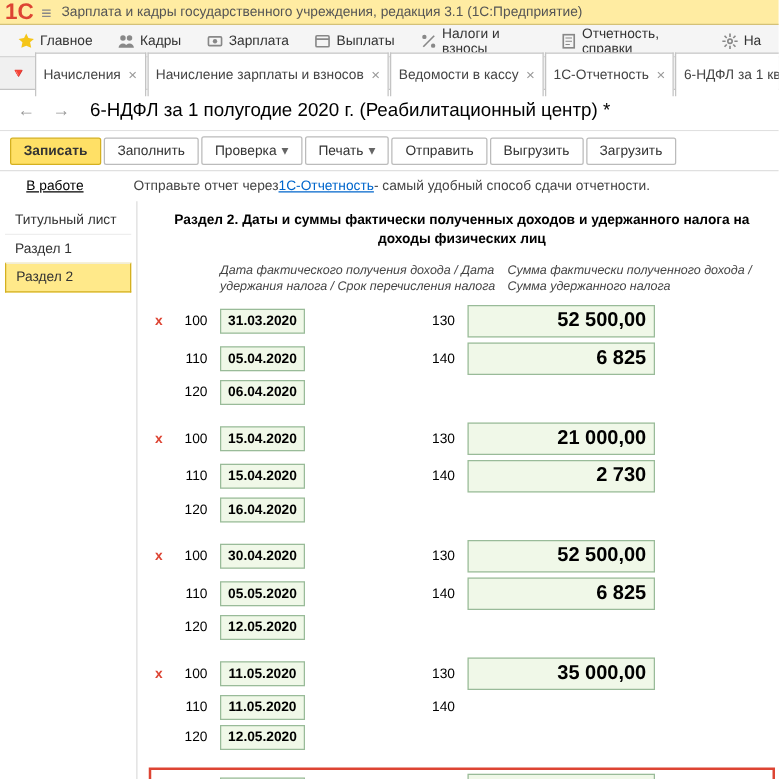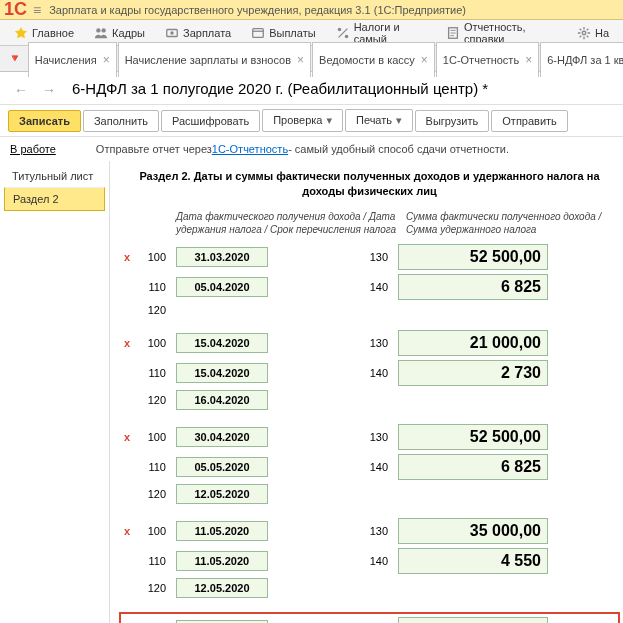--- a/index.html
+++ b/index.html
@@ -23,21 +23,21 @@
 
 .docheader { background: #fff; display: flex; align-items: center; padding: 6px 8px; border-bottom: 1px solid #e0e0e0; }
 .nav-arrow { font-size: 14px; color: #999; padding: 2px 6px; margin-right: 2px; cursor: pointer; }
 .doc-title { font-size: 15px; font-weight: normal; margin-left: 8px; }
 
 .toolbar { background: #fff; display: flex; align-items: center; padding: 4px 8px; gap: 2px; border-bottom: 1px solid #e0e0e0; flex-wrap: wrap; }
 .btn { border: 1px solid #bbb; background: #fff; padding: 4px 10px; font-size: 11px; cursor: pointer; border-radius: 2px; color: #333; }
 .btn.primary { background: #ffe066; border-color: #d4b020; font-weight: bold; }
 .btn .arrow { margin-left: 4px; color: #666; }
 
-.infobar { display: flex; align-items: flex-start; padding: 6px 10px; font-size: 11px; color: #444; }
+.infobar { display: flex; align-items: flex-start; padding: 6px 10px; font-size: 11px; color: #444; margin-left: 11px; }
 .link { color: #0066cc; text-decoration: underline; cursor: pointer; }
 .status-link { color: #000; text-decoration: underline; cursor: pointer; }
 
 .content { display: flex; }
 .sidebar { width: 110px; border-right: 1px solid #ddd; padding: 4px; background: #fff; min-height: 500px; }
 .side-item { padding: 5px 8px; font-size: 11px; color: #333; cursor: pointer; }
 .side-item.active { background: #ffe98a; border: 1px solid #d4b020; }
 .side-item + .side-item { border-top: 1px solid #eee; }
 
 .main { flex: 1; padding: 8px 8px 8px 14px; overflow: hidden; }
@@ -45,21 +45,21 @@
 .col-headers { display: flex; margin-bottom: 8px; }
 .col-header { font-style: italic; font-size: 10px; color: #444; line-height: 1.3; }
 .col-header.left { width: 230px; margin-left: 52px; }
 .col-header.right { width: 200px; }
 
 .block { margin-bottom: 14px; }
 .block.highlight { border: 2px solid #d43; padding: 3px; margin-left: -5px; margin-right: -5px; }
 .row { display: flex; align-items: center; margin-bottom: 4px; }
 .delx { color: #d43; font-size: 11px; font-weight: bold; width: 12px; cursor: pointer; }
 .code { width: 30px; text-align: right; margin-right: 10px; font-size: 11px; }
-.datefield { width: 92px; border: 1px solid #9b9; background: #f0f8e8; padding: 3px 5px; font-size: 11px; font-weight: bold; text-align: center; }
+.datefield { width: 68px; border: 1px solid #9b9; background: #f0f8e8; padding: 3px 5px; font-size: 11px; font-weight: bold; text-align: center; }
 .spacer1 { width: 90px; }
 .amtfield { width: 150px; border: 1px solid #9b9; background: #f0f8e8; padding: 3px 6px; font-size: 16px; font-weight: bold; text-align: right; }
 </style>
 </head>
 <body>
 
 <div class="titlebar">
   <span class="logo">1C</span>
   <span class="burger">≡</span>
   <span class="titlebar-text">Зарплата и кадры государственного учреждения, редакция 3.1 (1С:Предприятие)</span>
@@ -103,21 +103,21 @@
     <span>Выплаты</span>
   </div>
   <div class="menu-item">
     <span class="menu-icon">
         <svg viewBox="0 0 16 16">
           <circle cx="4" cy="4" r="2" fill="#888"></circle>
           <circle cx="12" cy="12" r="2" fill="#888"></circle>
           <path stroke="#888" stroke-width="1.5" d="M3 13L13 3"></path>
         </svg>
       </span>
-    <span>Налоги и самый</span>
+    <span>Налоги и взносы</span>
   </div>
   <div class="menu-item">
     <span class="menu-icon">
         <svg viewBox="0 0 16 16">
           <rect x="3" y="2" width="10" height="12" fill="none" stroke="#888" stroke-width="1.5"></rect>
           <path stroke="#888" d="M5 5h6M5 8h6M5 11h4"></path>
         </svg>
       </span>
     <span>Отчетность, справки</span>
   </div>
@@ -157,38 +157,39 @@
 
 <div class="docheader">
   <span class="nav-arrow">←</span>
   <span class="nav-arrow">→</span>
   <span class="doc-title">6-НДФЛ за 1 полугодие 2020 г. (Реабилитационный центр) *</span>
 </div>
 
 <div class="toolbar">
   <button class="btn primary">Записать</button>
   <button class="btn">Заполнить</button>
-  <button class="btn">Расшифровать</button>
   <button class="btn"><span>Проверка</span><span class="arrow">▾</span></button>
   <button class="btn"><span>Печать</span><span class="arrow">▾</span></button>
+  <button class="btn">Отправить</button>
   <button class="btn">Выгрузить</button>
-  <button class="btn">Отправить</button>
+  <button class="btn">Загрузить</button>
 </div>
 
 <div class="infobar">
   <a class="status-link">В работе</a>
   <span style="width:40px"></span>
   <span>Отправьте отчет через </span>
   <a class="link">1С-Отчетность</a>
   <span> - самый удобный способ сдачи отчетности.</span>
 </div>
 
 <div class="content">
   <div class="sidebar">
     <div class="side-item">Титульный лист</div>
+    <div class="side-item">Раздел 1</div>
     <div class="side-item active">Раздел 2</div>
   </div>
 
   <div class="main">
     <div class="section-title">Раздел 2. Даты и суммы фактически полученных доходов и удержанного налога на доходы физических лиц</div>
     <div class="col-headers">
       <div class="col-header left">Дата фактического получения дохода / Дата удержания налога / Срок перечисления налога</div>
       <div class="col-header right">Сумма фактически полученного дохода / Сумма удержанного налога</div>
     </div>
     <div id="blocks">
@@ -205,20 +206,21 @@
       <span class="delx"></span>
       <span class="code">110</span>
       <span class="datefield">05.04.2020</span>
       <span class="spacer1"></span>
       <span class="code">140</span>
       <span class="amtfield">6 825</span>
     </div>
     <div class="row">
       <span class="delx"></span>
       <span class="code">120</span>
+      <span class="datefield">06.04.2020</span>
     </div>
         </div>
         <div class="block">
     <div class="row">
       <span class="delx">х</span>
       <span class="code">100</span>
       <span class="datefield">15.04.2020</span>
       <span class="spacer1"></span>
       <span class="code">130</span>
       <span class="amtfield">21 000,00</span>
@@ -268,21 +270,20 @@
       <span class="spacer1"></span>
       <span class="code">130</span>
       <span class="amtfield">35 000,00</span>
     </div>
     <div class="row">
       <span class="delx"></span>
       <span class="code">110</span>
       <span class="datefield">11.05.2020</span>
       <span class="spacer1"></span>
       <span class="code">140</span>
-      <span class="amtfield">4 550</span>
     </div>
     <div class="row">
       <span class="delx"></span>
       <span class="code">120</span>
       <span class="datefield">12.05.2020</span>
     </div>
         </div>
         <div class="block highlight">
     <div class="row">
       <span class="delx">х</span>

